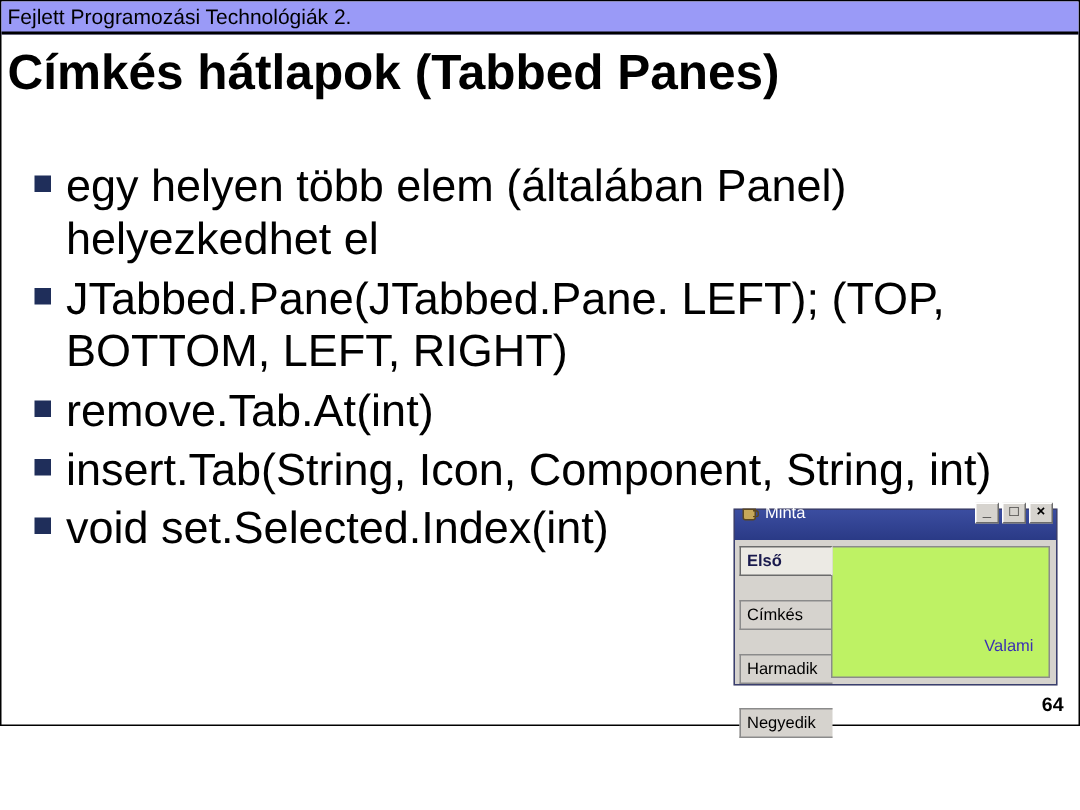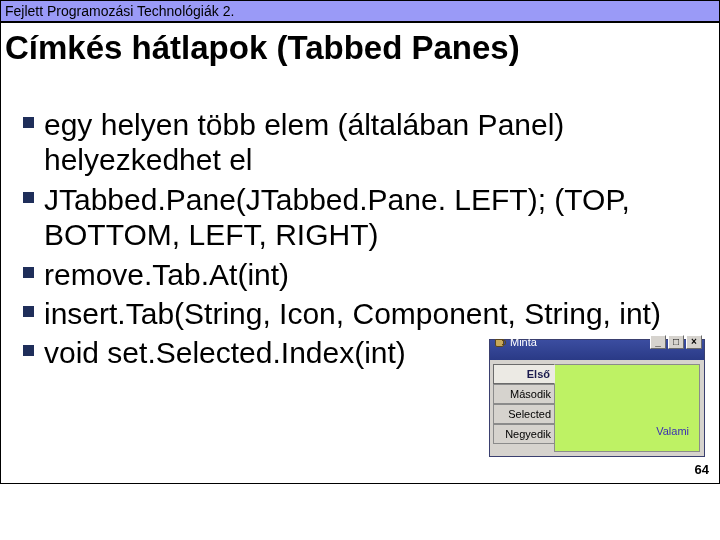--- a/index.html
+++ b/index.html
@@ -85,21 +85,21 @@
     display:flex; align-items:center; justify-content:center;
     font-size:10px; line-height:1; color:#000; font-weight:bold;
   }
   .mini-body { position:absolute; top:20px; left:0; right:0; bottom:0; }
   .vtabs {
     position:absolute; left:3px; top:4px; bottom:4px; width:62px;
   }
   .vtab {
     height:20px; border:1px solid #8b8b8b; border-right:none;
     background:#d6d3ce; font-size:11px; padding:3px 4px 0 4px;
-    color:#000; margin-bottom:0px;text-align:right;
+    color:#000; margin-bottom:16px;
   }
   .vtab.sel {
     background:#eceae4; border-color:#6b6b6b; border-right:1px solid #eceae4;
     position:relative; z-index:2; font-weight:bold; color:#1a1a4d;
   }
   .tabpane {
     position:absolute; left:64px; right:4px; top:4px; bottom:4px;
     background:#bef264; border:1px solid #8b8b8b;
   }
   .tabpane .lbl {
@@ -144,22 +144,22 @@
       <span class="cup"></span>
       <span>Minta</span>
       <span class="spacer"></span>
       <span class="mini-btn">_</span>
       <span class="mini-btn">□</span>
       <span class="mini-btn">×</span>
     </div>
     <div class="mini-body">
       <div class="vtabs">
         <div class="vtab sel">Első</div>
-        <div class="vtab">Második</div>
-        <div class="vtab">Selected</div>
+        <div class="vtab">Címkés</div>
+        <div class="vtab">Harmadik</div>
         <div class="vtab">Negyedik</div>
       </div>
       <div class="tabpane">
         <div class="lbl">Valami</div>
       </div>
     </div>
   </div>
 
   <div class="page-num">64</div>
 </div>

